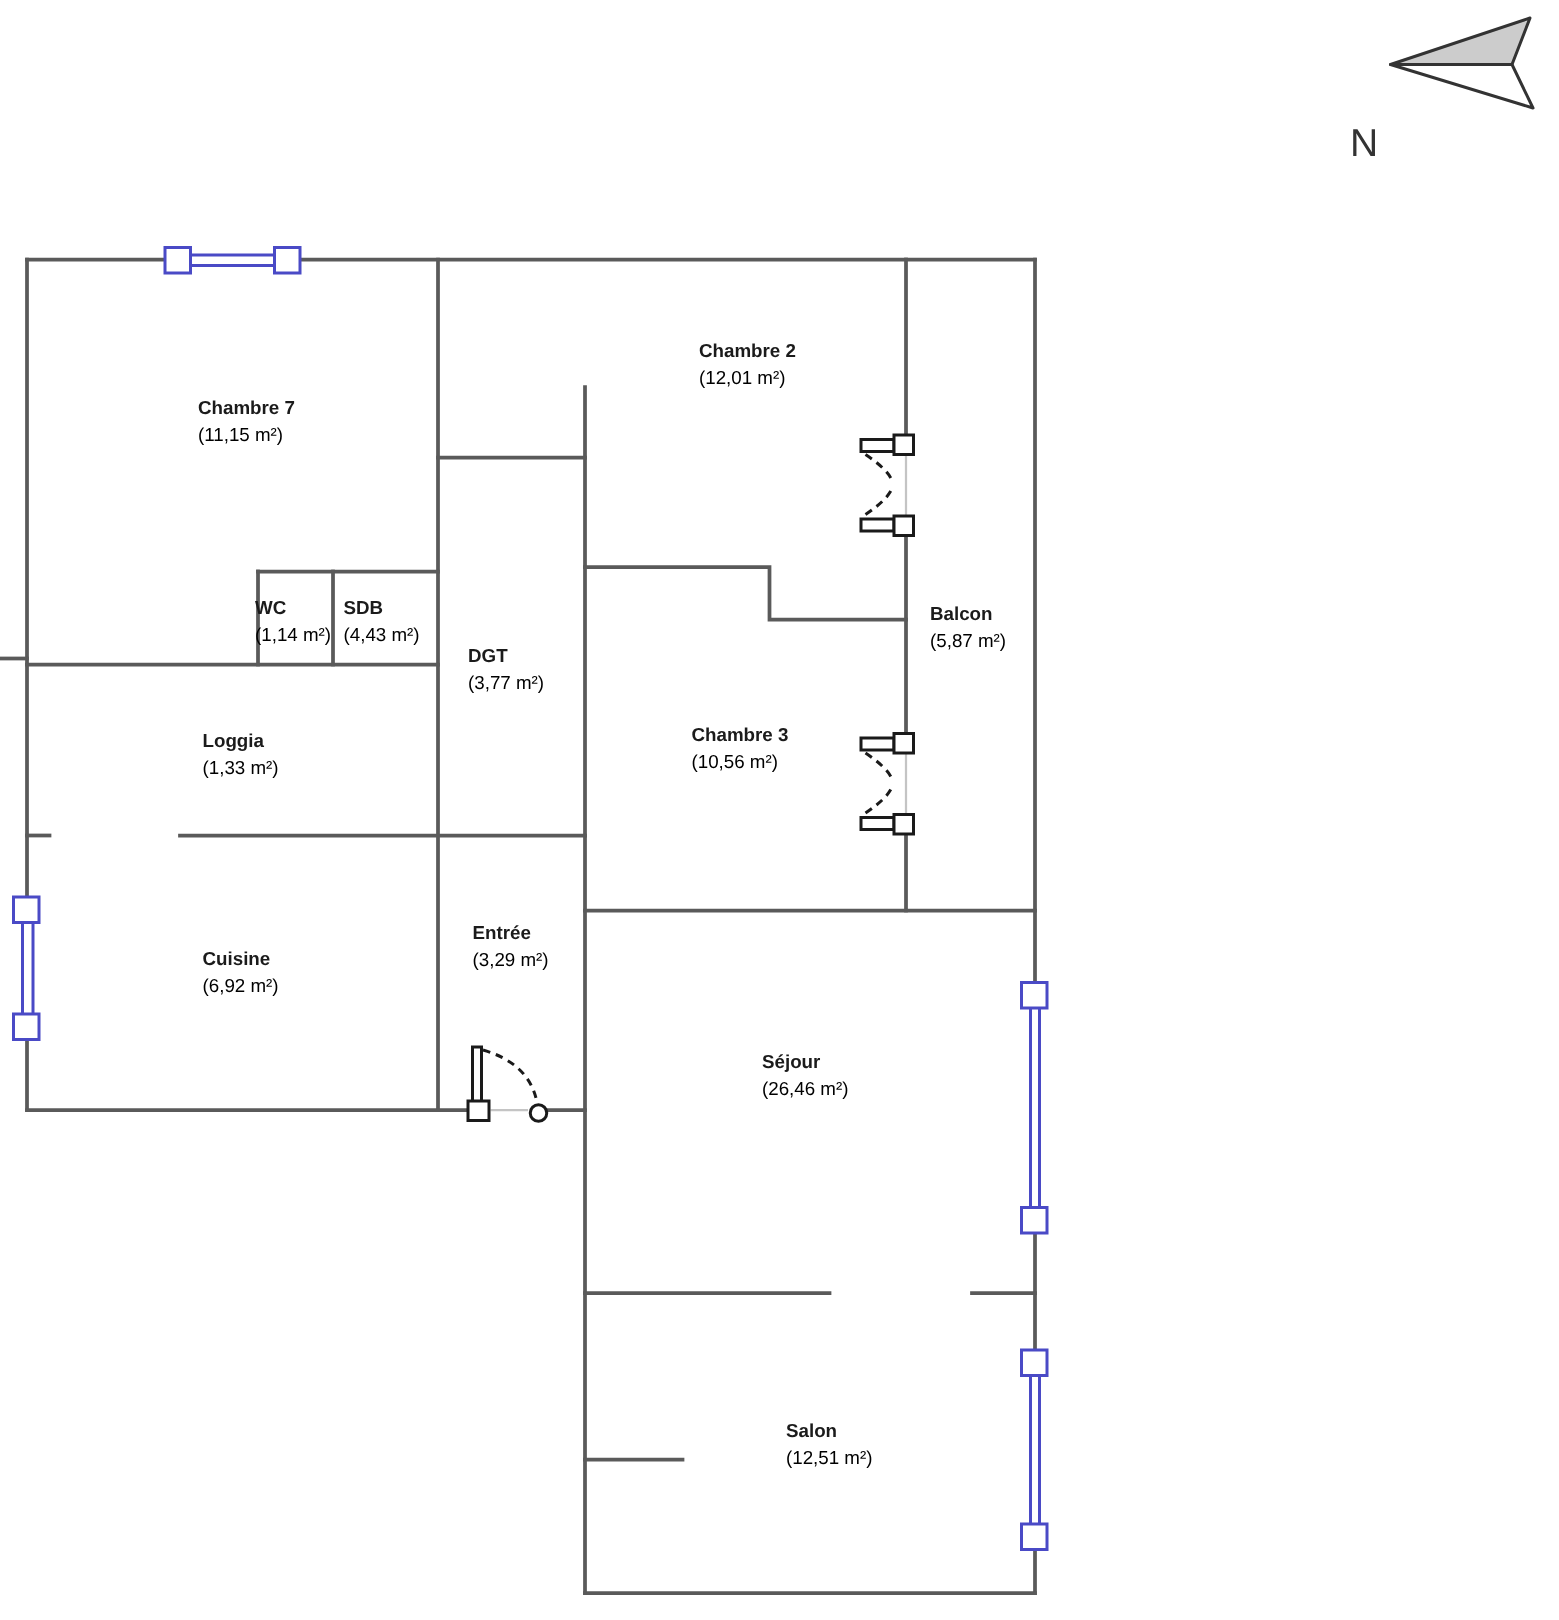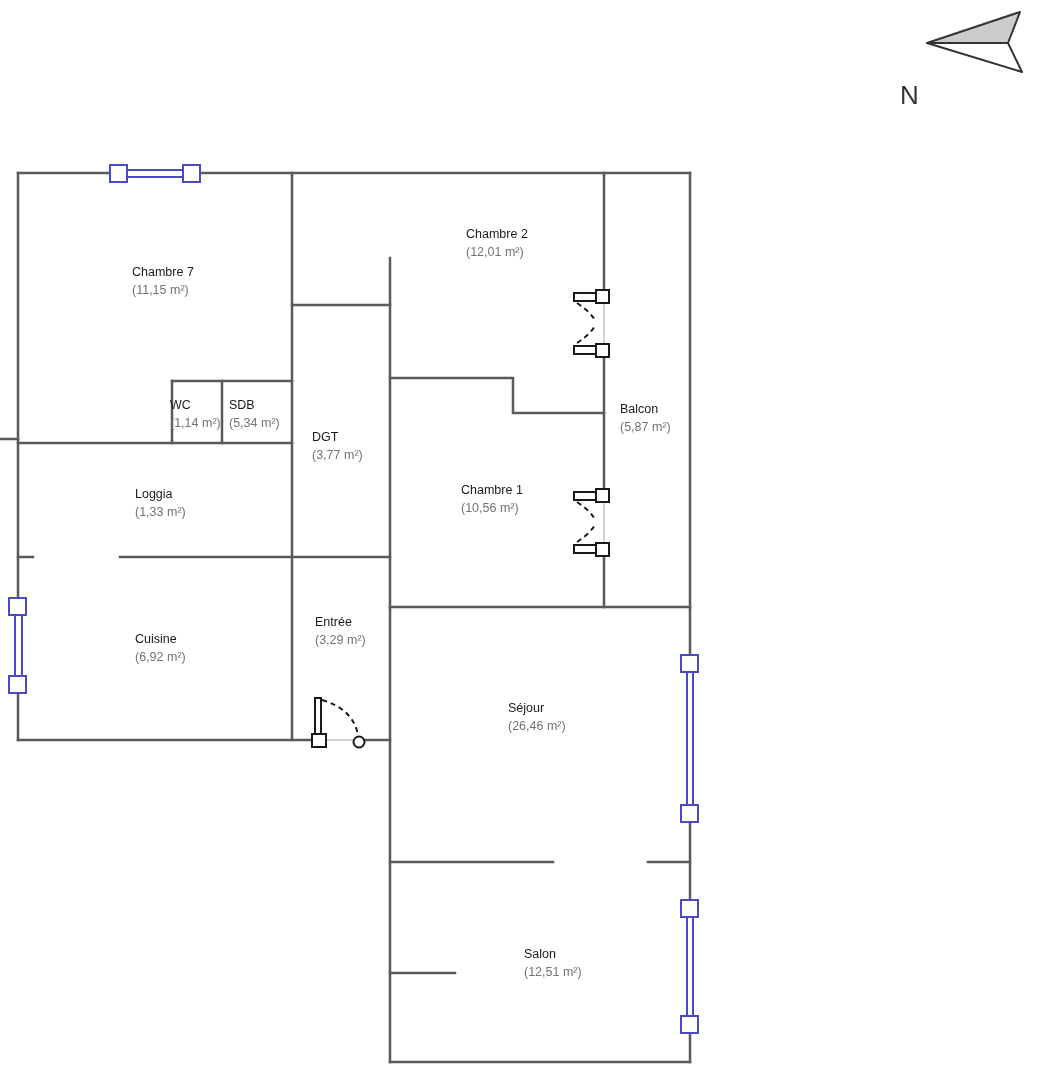--- a/index.html
+++ b/index.html
@@ -10,22 +10,22 @@
     font-family:"Liberation Sans", sans-serif;
     overflow:hidden;
   }
   #plan-svg{position:absolute;left:0;top:0;}
   .room-label{
     position:absolute;
     font-size:12.5px;
     line-height:18px;
     white-space:nowrap;
   }
-  .room-name{display:block;font-weight:normal;color:#1b1b1b;}
-  .room-area{display:block;color:#737373;}
+  .room-name{display:block;font-weight:bold;color:#1b1b1b;}
+  .room-area{display:block;color:#000000;}
   #north-label{
     position:absolute;
     left:900px;top:80px;
     font-size:26px;color:#333333;
     font-family:"Liberation Sans", sans-serif;
   }
 </style>
 </head>
 <body>
 
@@ -156,36 +156,36 @@
   <div class="room-label" style="left:466px;top:225px">
     <span class="room-name">Chambre 2</span>
     <span class="room-area">(12,01 m²)</span>
   </div>
   <div class="room-label" style="left:170px;top:396px">
     <span class="room-name">WC</span>
     <span class="room-area">(1,14 m²)</span>
   </div>
   <div class="room-label" style="left:229px;top:396px">
     <span class="room-name">SDB</span>
-    <span class="room-area">(5,34 m²)</span>
+    <span class="room-area">(4,43 m²)</span>
   </div>
   <div class="room-label" style="left:312px;top:428px">
     <span class="room-name">DGT</span>
     <span class="room-area">(3,77 m²)</span>
   </div>
   <div class="room-label" style="left:135px;top:485px">
     <span class="room-name">Loggia</span>
     <span class="room-area">(1,33 m²)</span>
   </div>
   <div class="room-label" style="left:620px;top:400px">
     <span class="room-name">Balcon</span>
     <span class="room-area">(5,87 m²)</span>
   </div>
   <div class="room-label" style="left:461px;top:481px">
-    <span class="room-name">Chambre 1</span>
+    <span class="room-name">Chambre 3</span>
     <span class="room-area">(10,56 m²)</span>
   </div>
   <div class="room-label" style="left:135px;top:630px">
     <span class="room-name">Cuisine</span>
     <span class="room-area">(6,92 m²)</span>
   </div>
   <div class="room-label" style="left:315px;top:613px">
     <span class="room-name">Entrée</span>
     <span class="room-area">(3,29 m²)</span>
   </div>

